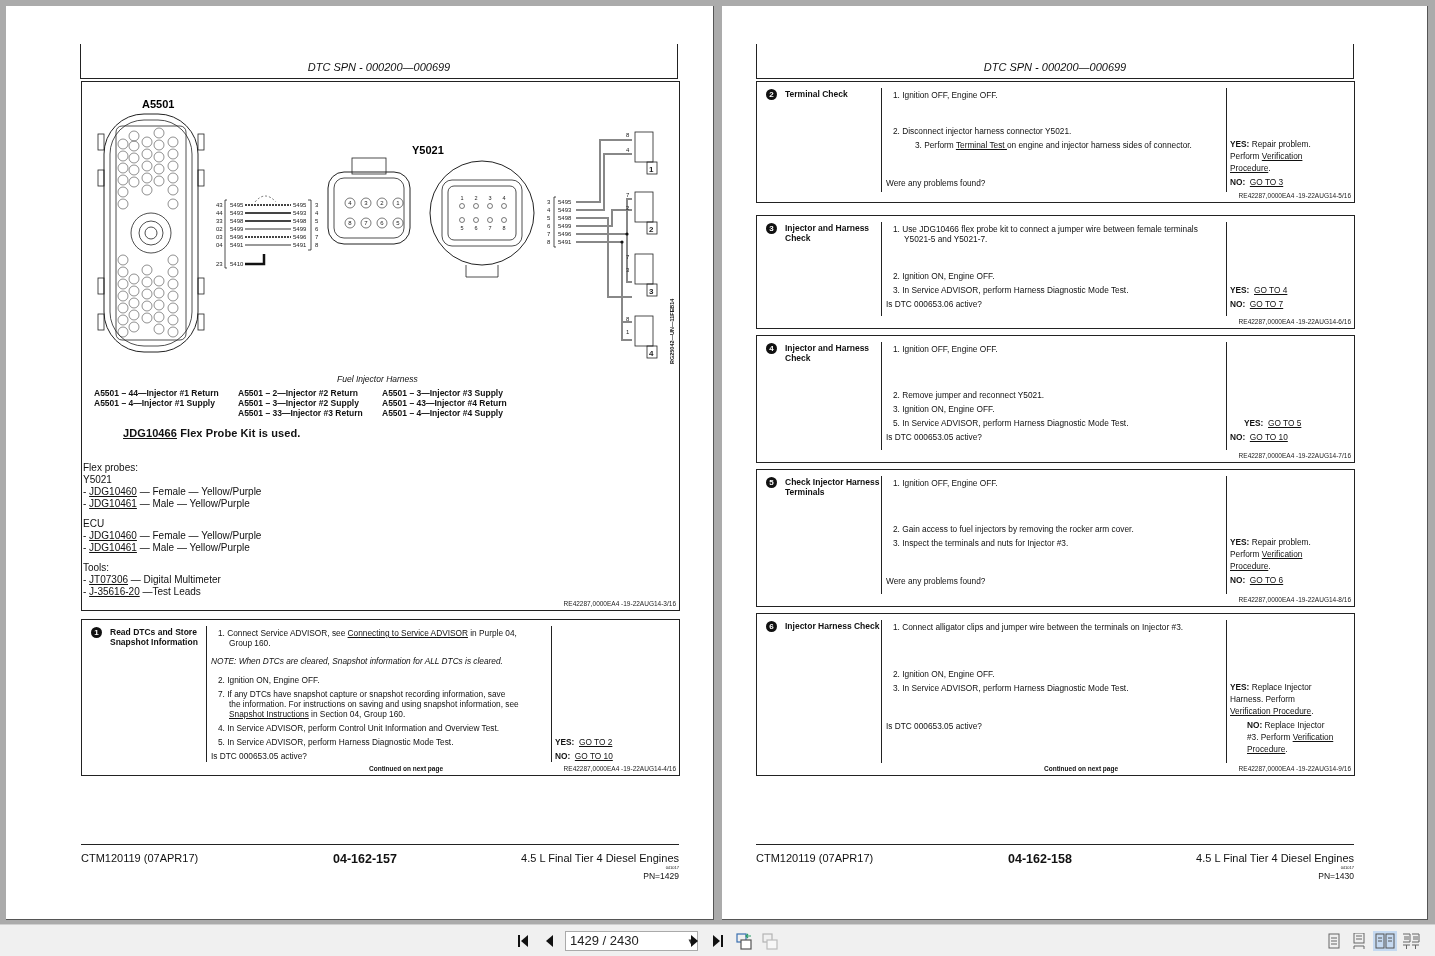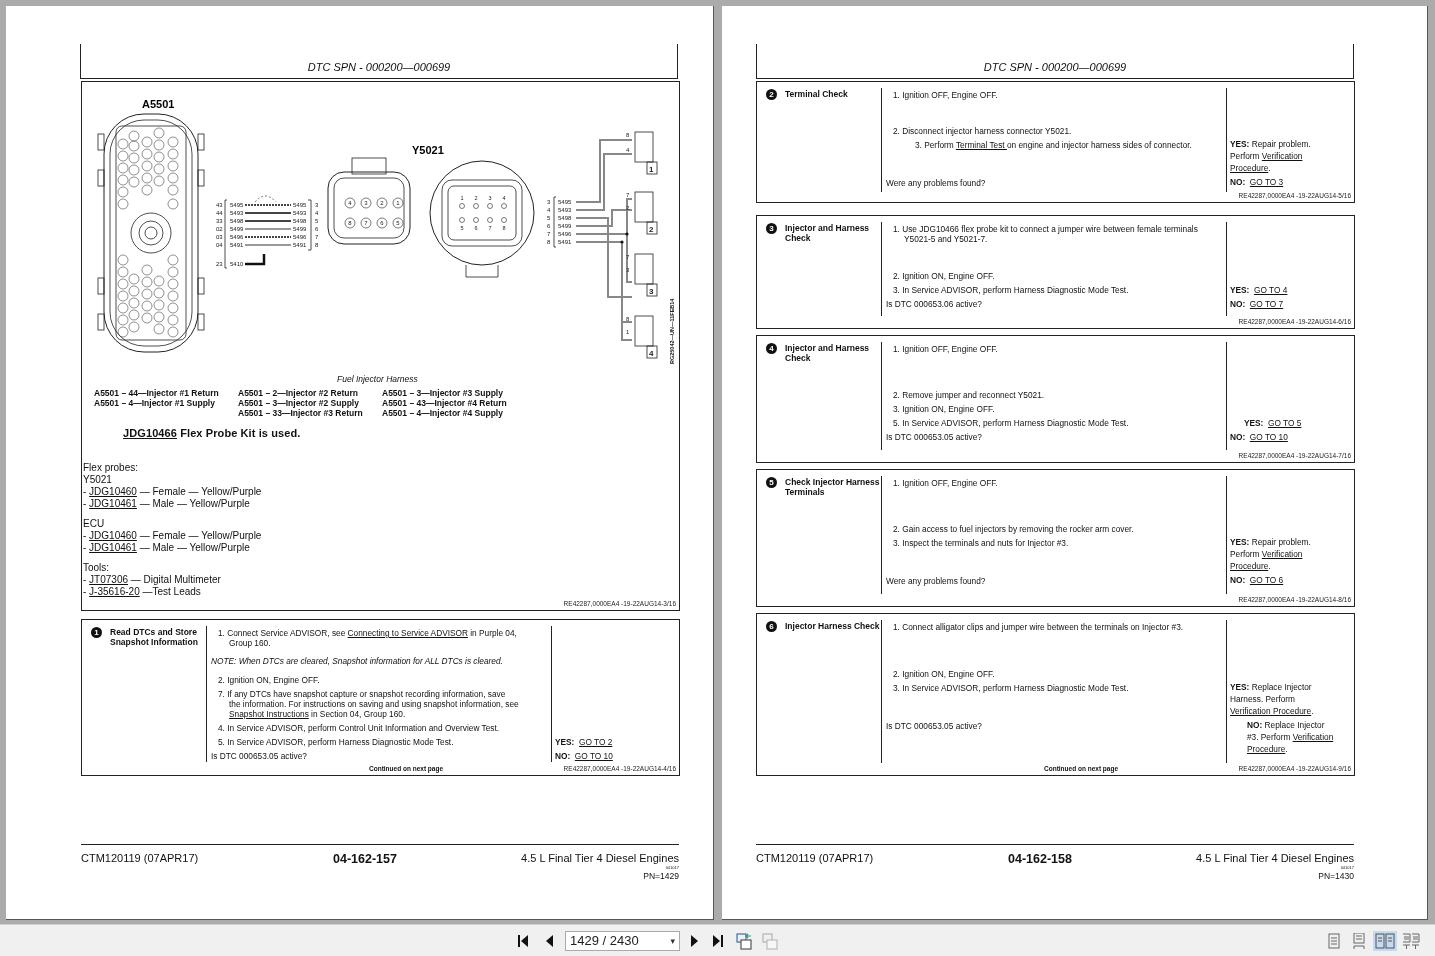--- a/index.html
+++ b/index.html
@@ -40,21 +40,21 @@
   .foot .l { position: absolute; left: 0; top: 8px; font-size: 11px; }
   .foot .c { position: absolute; top: 8px; font-size: 12.5px; font-weight: bold; }
   .foot .r { position: absolute; right: 0; top: 8px; font-size: 11px; }
   .foot .tiny { position: absolute; right: 0; top: 21px; font-size: 4px; }
   .foot .pn { position: absolute; right: 0; top: 27px; font-size: 8.5px; }
   .foot .rule { position: absolute; left: 0; right: 0; top: 0; border-top: 1px solid #222; }
 
   
   .toolbar { position: absolute; left: 0; top: 924px; width: 1435px; height: 32px; background: #f0f0f0; border-top: 1px solid #d0d0d0; }
   .tbtn { position: absolute; top: 6px; width: 20px; height: 20px; display: flex; align-items: center; justify-content: center; cursor: pointer; }
-  .pageinput { position: absolute; left: 565px; top: 6px; width: 115px; height: 20px; border: 1px solid #aaa; background: #fff; font-size: 13px; padding-left: 4px; line-height: 18px; color: #222; }
+  .pageinput { position: absolute; left: 565px; top: 6px; width: 133px; height: 20px; border: 1px solid #aaa; background: #fff; font-size: 13px; padding-left: 4px; line-height: 18px; color: #222; }
   .pageinput .dd { position: absolute; right: 4px; top: 0; font-size: 9px; color: #333; }
   .tbtn.active { background: #c5d9f1; }
 </style>
 </head>
 <body>
 
 <div class="viewer">
 
   <div class="page left">
     <div class="hdr" style="left:74px; width:598px;">

